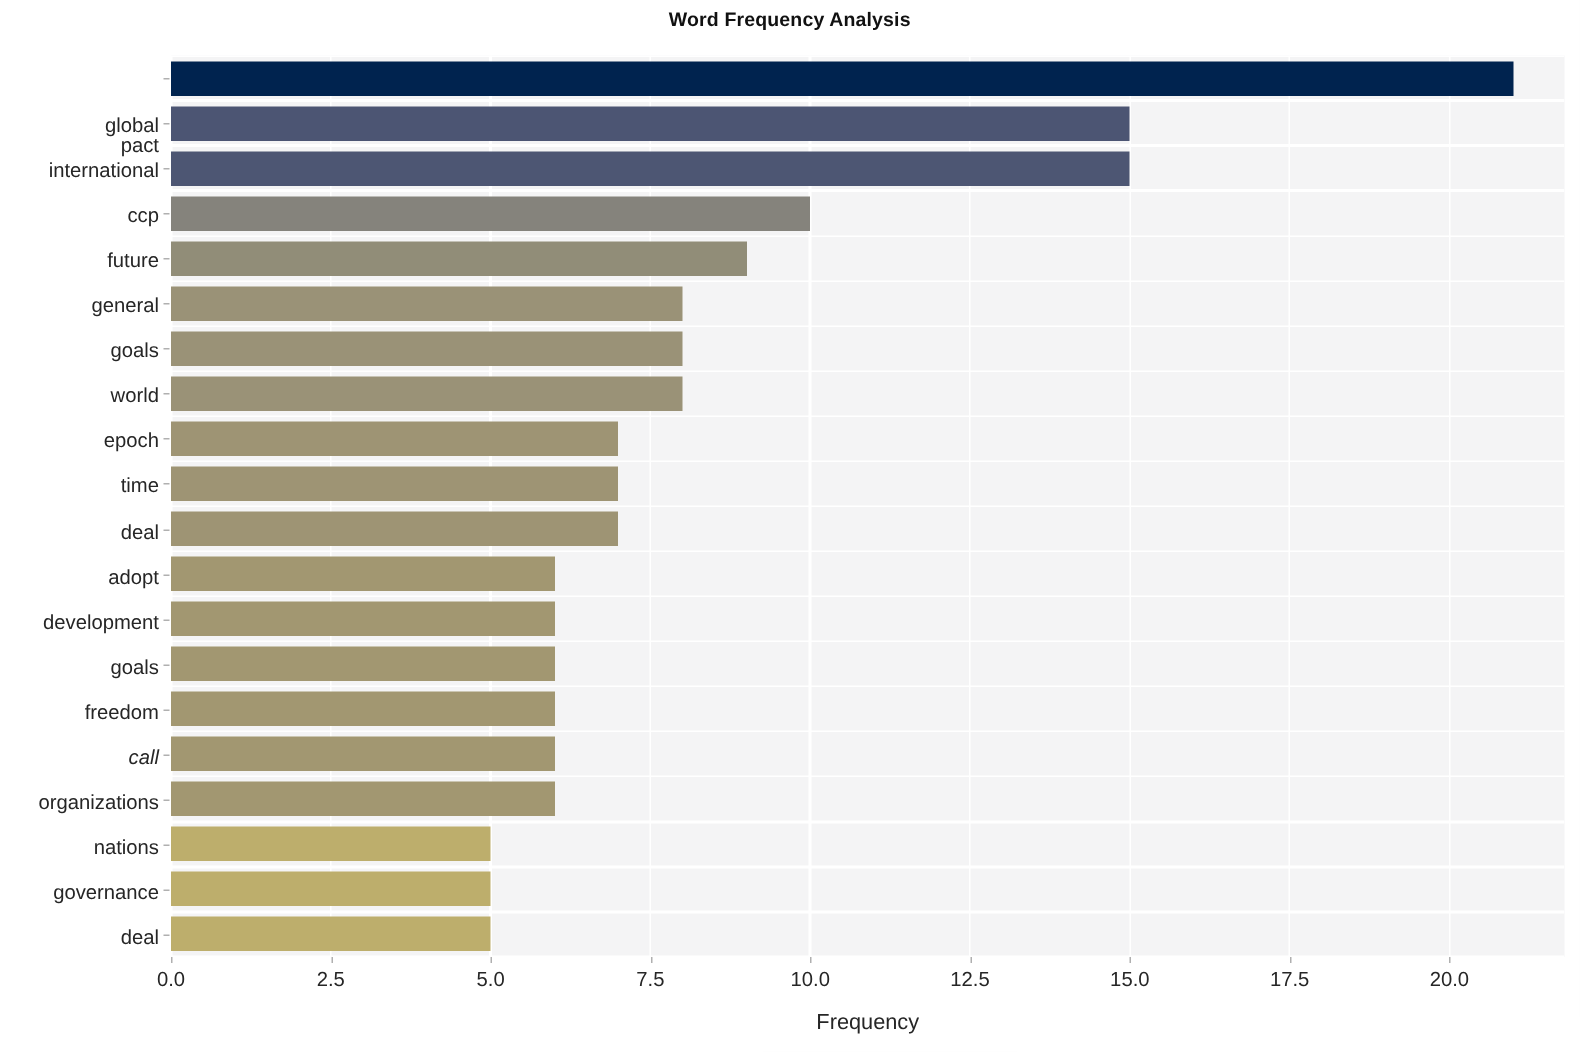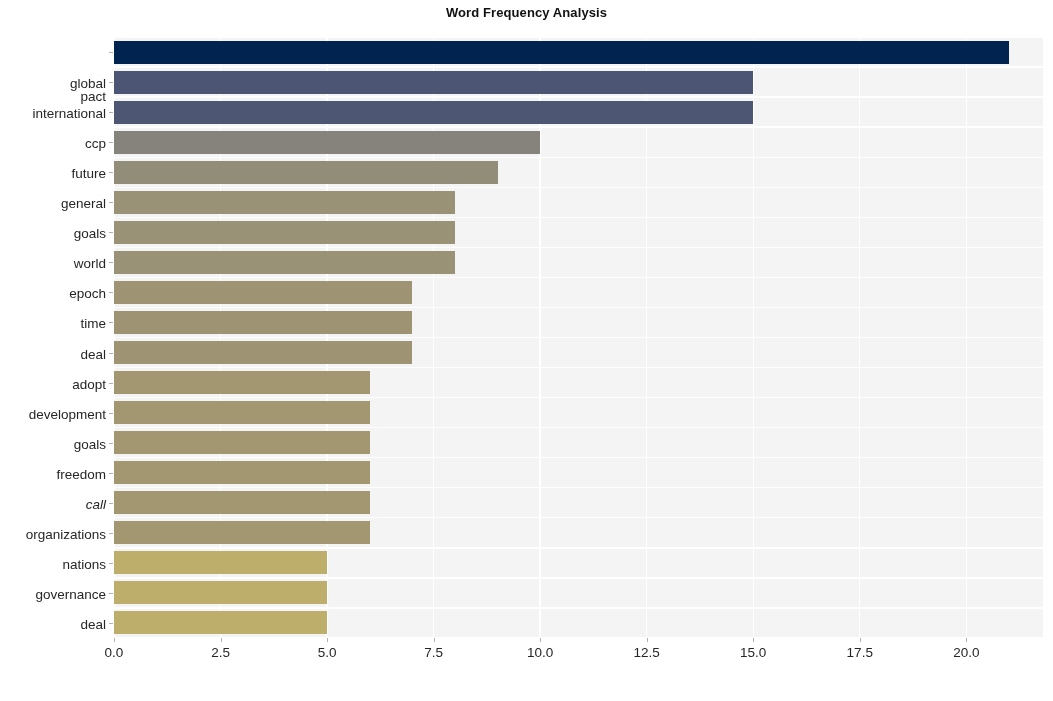--- a/index.html
+++ b/index.html
@@ -215,20 +215,21 @@
       <div class="x-tick-mark" style="left: 532.683px;"></div>
       <div class="x-tick-label" style="left: 532.683px;">12.5</div>
       <div class="x-tick-mark" style="left: 639.22px;"></div>
       <div class="x-tick-label" style="left: 639.22px;">15.0</div>
       <div class="x-tick-mark" style="left: 745.757px;"></div>
       <div class="x-tick-label" style="left: 745.757px;">17.5</div>
       <div class="x-tick-mark" style="left: 852.294px;"></div>
       <div class="x-tick-label" style="left: 852.294px;">20.0</div>
     </div>
 
+  <div id="x-axis-label">Frequency</div>
 
 <div class="y-tick-mark" style="top: 52.025px;"></div>
     <div class="y-tick-mark" style="top: 82.075px;"></div>
     <div class="y-tick-mark" style="top: 112.125px;"></div>
     <div class="y-tick-mark" style="top: 142.175px;"></div>
     <div class="y-tick-mark" style="top: 172.225px;"></div>
     <div class="y-tick-mark" style="top: 202.275px;"></div>
     <div class="y-tick-mark" style="top: 232.325px;"></div>
     <div class="y-tick-mark" style="top: 262.375px;"></div>
     <div class="y-tick-mark" style="top: 292.425px;"></div>

